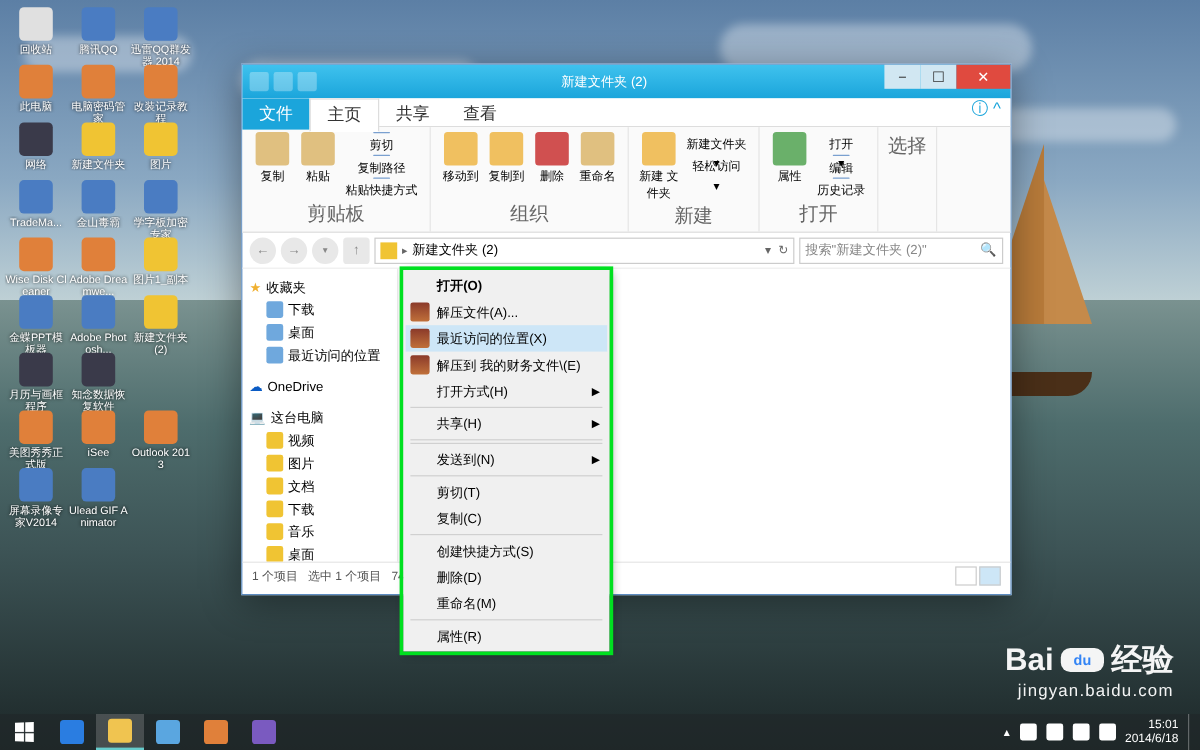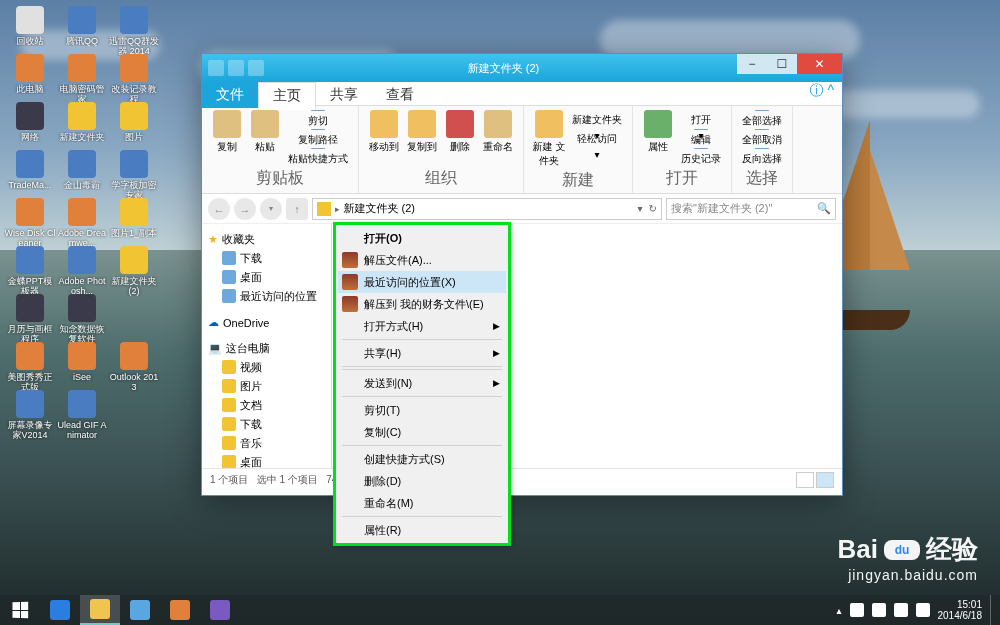--- a/index.html
+++ b/index.html
@@ -310,36 +310,20 @@
             </div>
           <div class="rsm">
               <div class="si"></div>
               <span>历史记录</span>
             </div>
         </div>
       </div>
       <div class="rlbl">打开</div>
     </div>
     <div class="rgroup">
-      <div class="rbody">
-        <div class="rsm-col">
-          <div class="rsm">
-              <div class="si"></div>
-              <span>全部选择</span>
-            </div>
-          <div class="rsm">
-              <div class="si"></div>
-              <span>全部取消</span>
-            </div>
-          <div class="rsm">
-              <div class="si"></div>
-              <span>反向选择</span>
-            </div>
-        </div>
-      </div>
       <div class="rlbl">选择</div>
     </div>
   </div>
 
   <div class="addressbar">
     <div class="navbtn">←</div>
     <div class="navbtn">→</div>
     <div class="navbtn" style="font-size:8px">▾</div>
     <div class="navbtn up">↑</div>
     <div class="addr">

